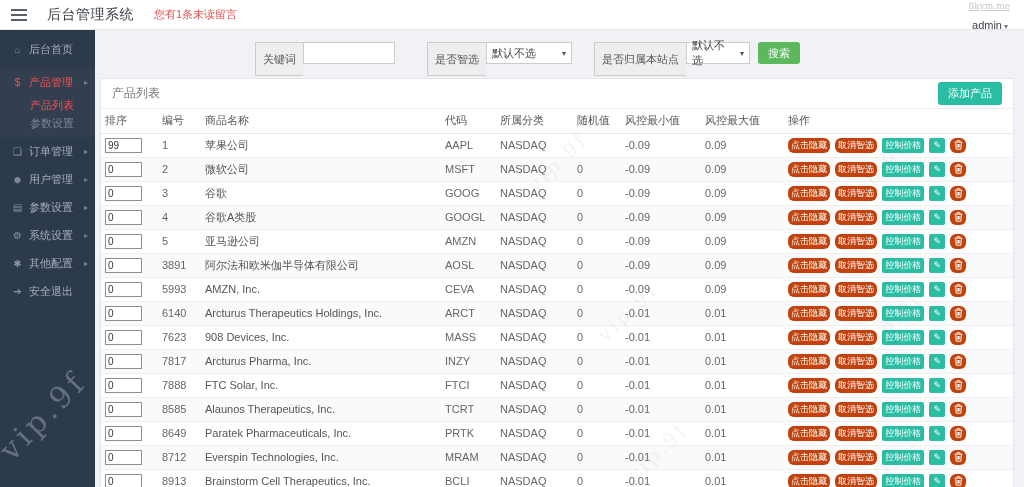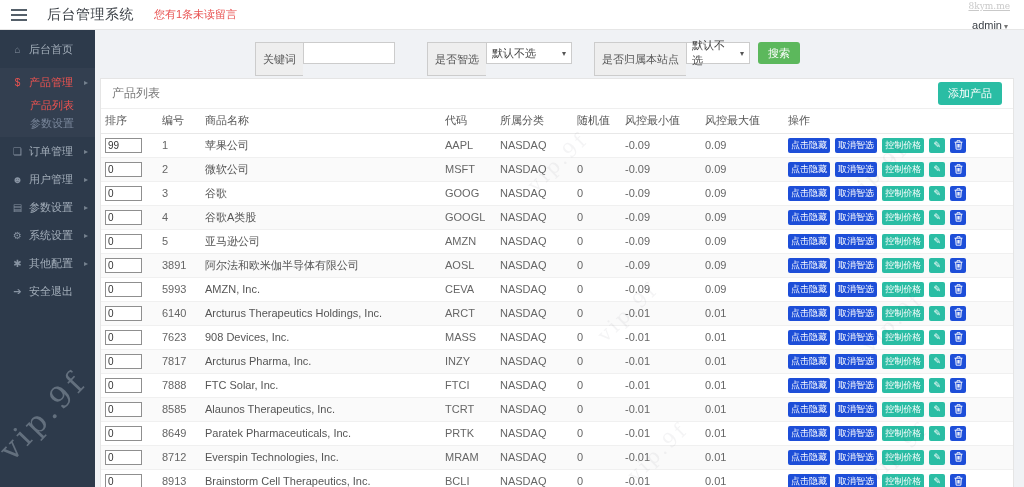--- a/index.html
+++ b/index.html
@@ -56,21 +56,21 @@
     padding:4px 10px; cursor:pointer; }
 
   table { width:100%; border-collapse:collapse; table-layout:fixed; font-size:11px; color:#666; }
   th { font-weight:normal; color:#555; text-align:left; height:24px; padding:2px 4px; border-bottom:1px solid #e8e8e8; white-space:nowrap; overflow:hidden; }
   td { height:24px; padding:0 4px; border-bottom:1px solid #f0f0f0; white-space:nowrap; overflow:hidden; }
   tbody tr:nth-child(even) { background:#fafafa; }
   td.namecell { color:#555; }
   .sort-input { width:37px; height:15px; border:1px solid #8f8f8f; font-size:10px; padding:0 2px; color:#333; }
   .btn { display:inline-block; border:none; border-radius:2px; color:#fff; font-size:9px; line-height:1;
     padding:3px 3px; margin-right:2px; cursor:pointer; vertical-align:middle; }
-  .btn.salmon { background:#1d4ed8; }
+  .btn.salmon { background:#c2410c;border-radius:6px; }
   .btn.teal { background:#2abda4; }
   .btn.iconb { width:16px; height:15px; padding:0; text-align:center; font-size:9px; }
   .btn.iconb svg { vertical-align:middle; }
 
   
   .wm { position:absolute; font-family:"DejaVu Serif", serif; pointer-events:none; z-index:9; white-space:nowrap; }
   .wm-corner-big { left:-12px; top:398px; font-size:30px; color:rgba(190,200,210,.38); transform:rotate(-46deg); letter-spacing:4px; }
   .wm-faint { font-size:20px; color:rgba(60,70,90,.06); transform:rotate(-44deg); letter-spacing:3px; }
 </style>
 </head>

